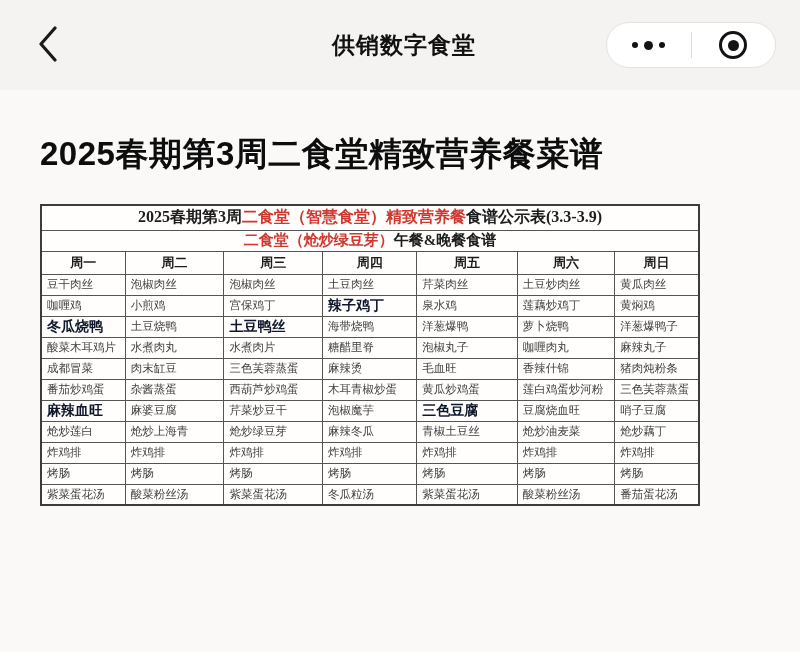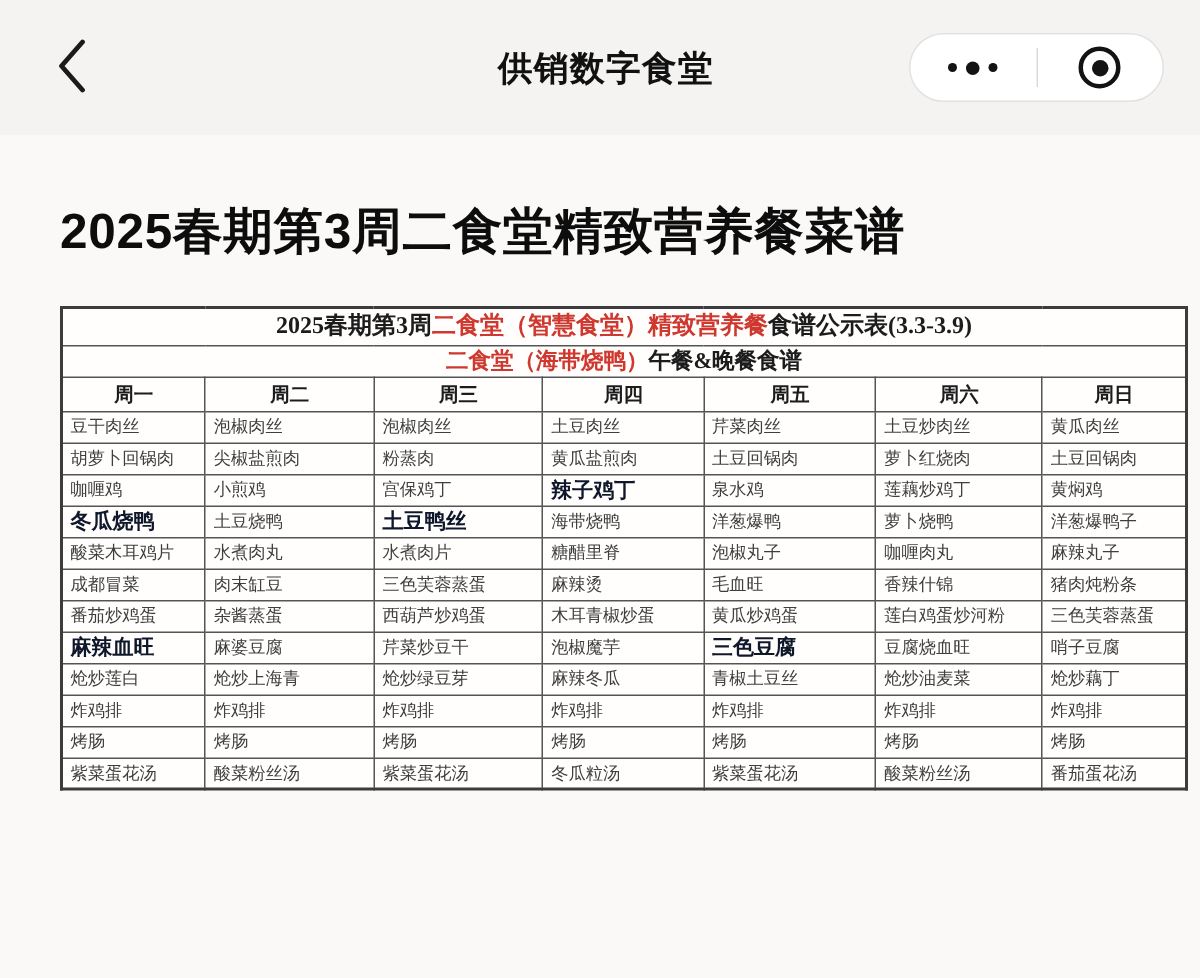--- a/index.html
+++ b/index.html
@@ -78,21 +78,21 @@
     font-size: 33px;
     font-weight: 800;
     color: #0d0d0d;
     letter-spacing: 0.5px;
     white-space: nowrap;
     margin-bottom: 27px;
   }
 
   
   table.menu {
-    width: 752px;
+    width: 660px;
     border-collapse: collapse;
     background: #fffefd;
     border: 2px solid #3c3c3c;
     table-layout: fixed;
     margin-top: 23px;
   }
   table.menu td, table.menu th {
     border: 1px solid #545454;
     overflow: hidden;
     white-space: nowrap;
@@ -172,21 +172,21 @@
       <col style="width:14.3%">
         <col style="width:15.3%">
         <col style="width:14.8%">
       <col style="width:12.8%">
     </colgroup>
     <thead>
       <tr class="caption-row">
         <td colspan="7"><span>2025春期第3周</span><span class="red">二食堂（智慧食堂）精致营养餐</span><span>食谱公示表(3.3-3.9)</span></td>
       </tr>
       <tr class="caption-row caption-row-2">
-        <td colspan="7"><span class="red">二食堂（海带烧鸭）</span><span>午餐&amp;晚餐食谱</span></td>
+        <td colspan="7"><span class="red">二食堂（炝炒绿豆芽）</span><span>午餐&amp;晚餐食谱</span></td>
       </tr>
       <tr class="weekday-row">
           <th>周一</th>
           <th>周二</th>
           <th>周三</th>
           <th>周四</th>
           <th>周五</th>
           <th>周六</th>
           <th>周日</th>
         </tr>
@@ -195,29 +195,20 @@
         <tr>
           <td>豆干肉丝</td>
           <td>泡椒肉丝</td>
           <td>泡椒肉丝</td>
           <td>土豆肉丝</td>
           <td>芹菜肉丝</td>
           <td>土豆炒肉丝</td>
           <td>黄瓜肉丝</td>
         </tr>
         <tr>
-          <td>胡萝卜回锅肉</td>
-          <td>尖椒盐煎肉</td>
-          <td>粉蒸肉</td>
-          <td>黄瓜盐煎肉</td>
-          <td>土豆回锅肉</td>
-          <td>萝卜红烧肉</td>
-          <td>土豆回锅肉</td>
-        </tr>
-        <tr>
           <td>咖喱鸡</td>
           <td>小煎鸡</td>
           <td>宫保鸡丁</td>
           <td class="hl">辣子鸡丁</td>
           <td>泉水鸡</td>
           <td>莲藕炒鸡丁</td>
           <td>黄焖鸡</td>
         </tr>
         <tr>
           <td class="hl">冬瓜烧鸭</td>

